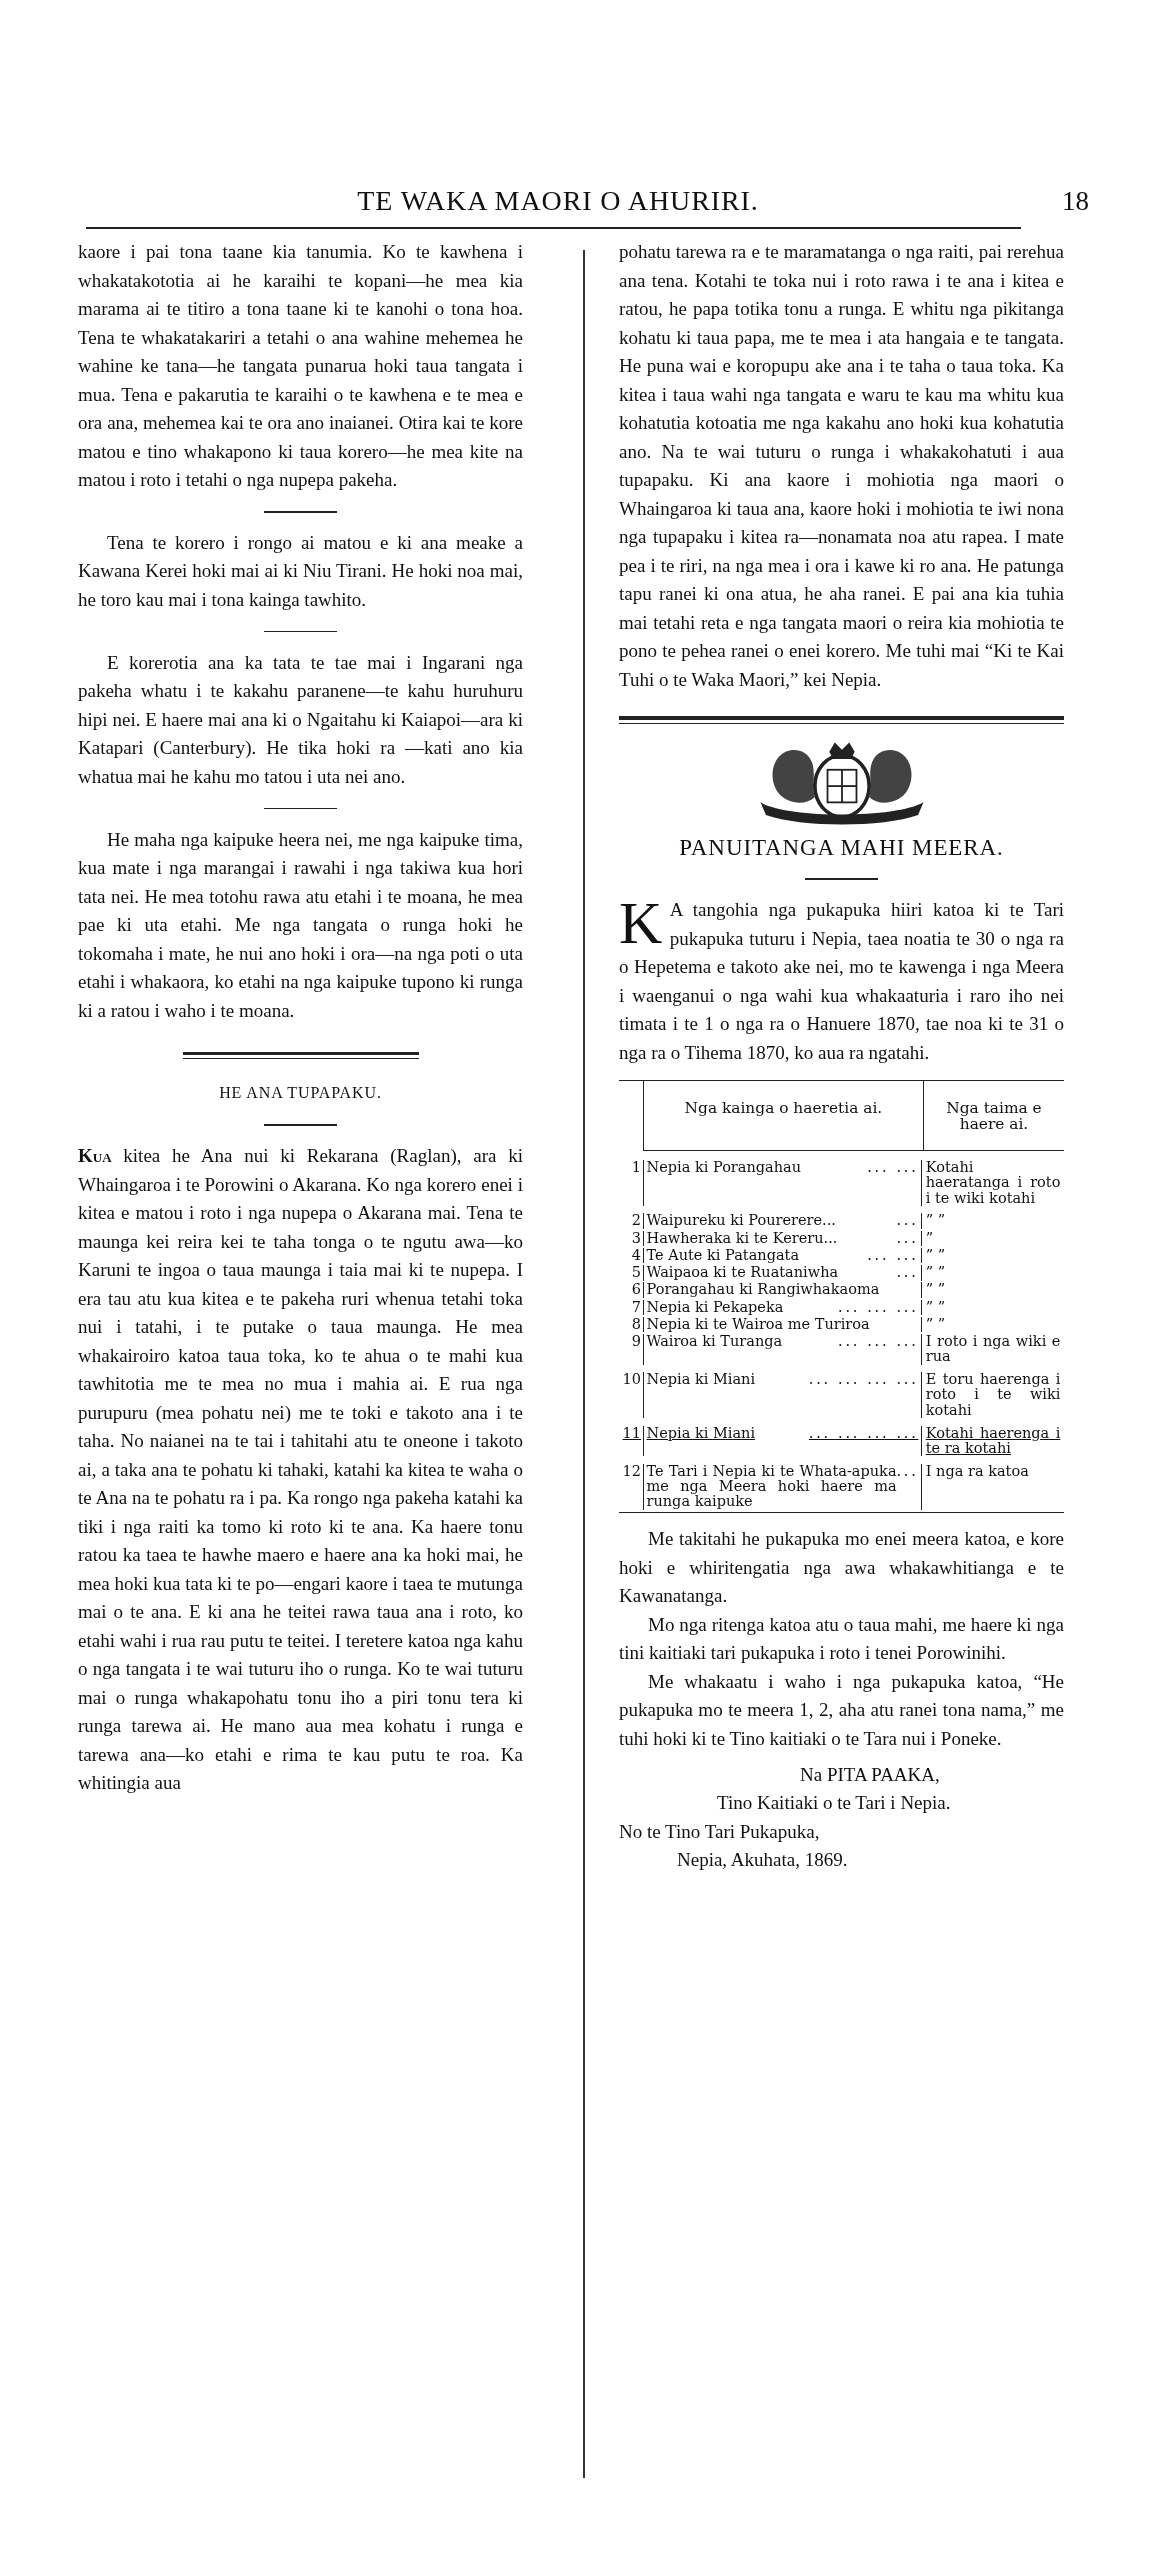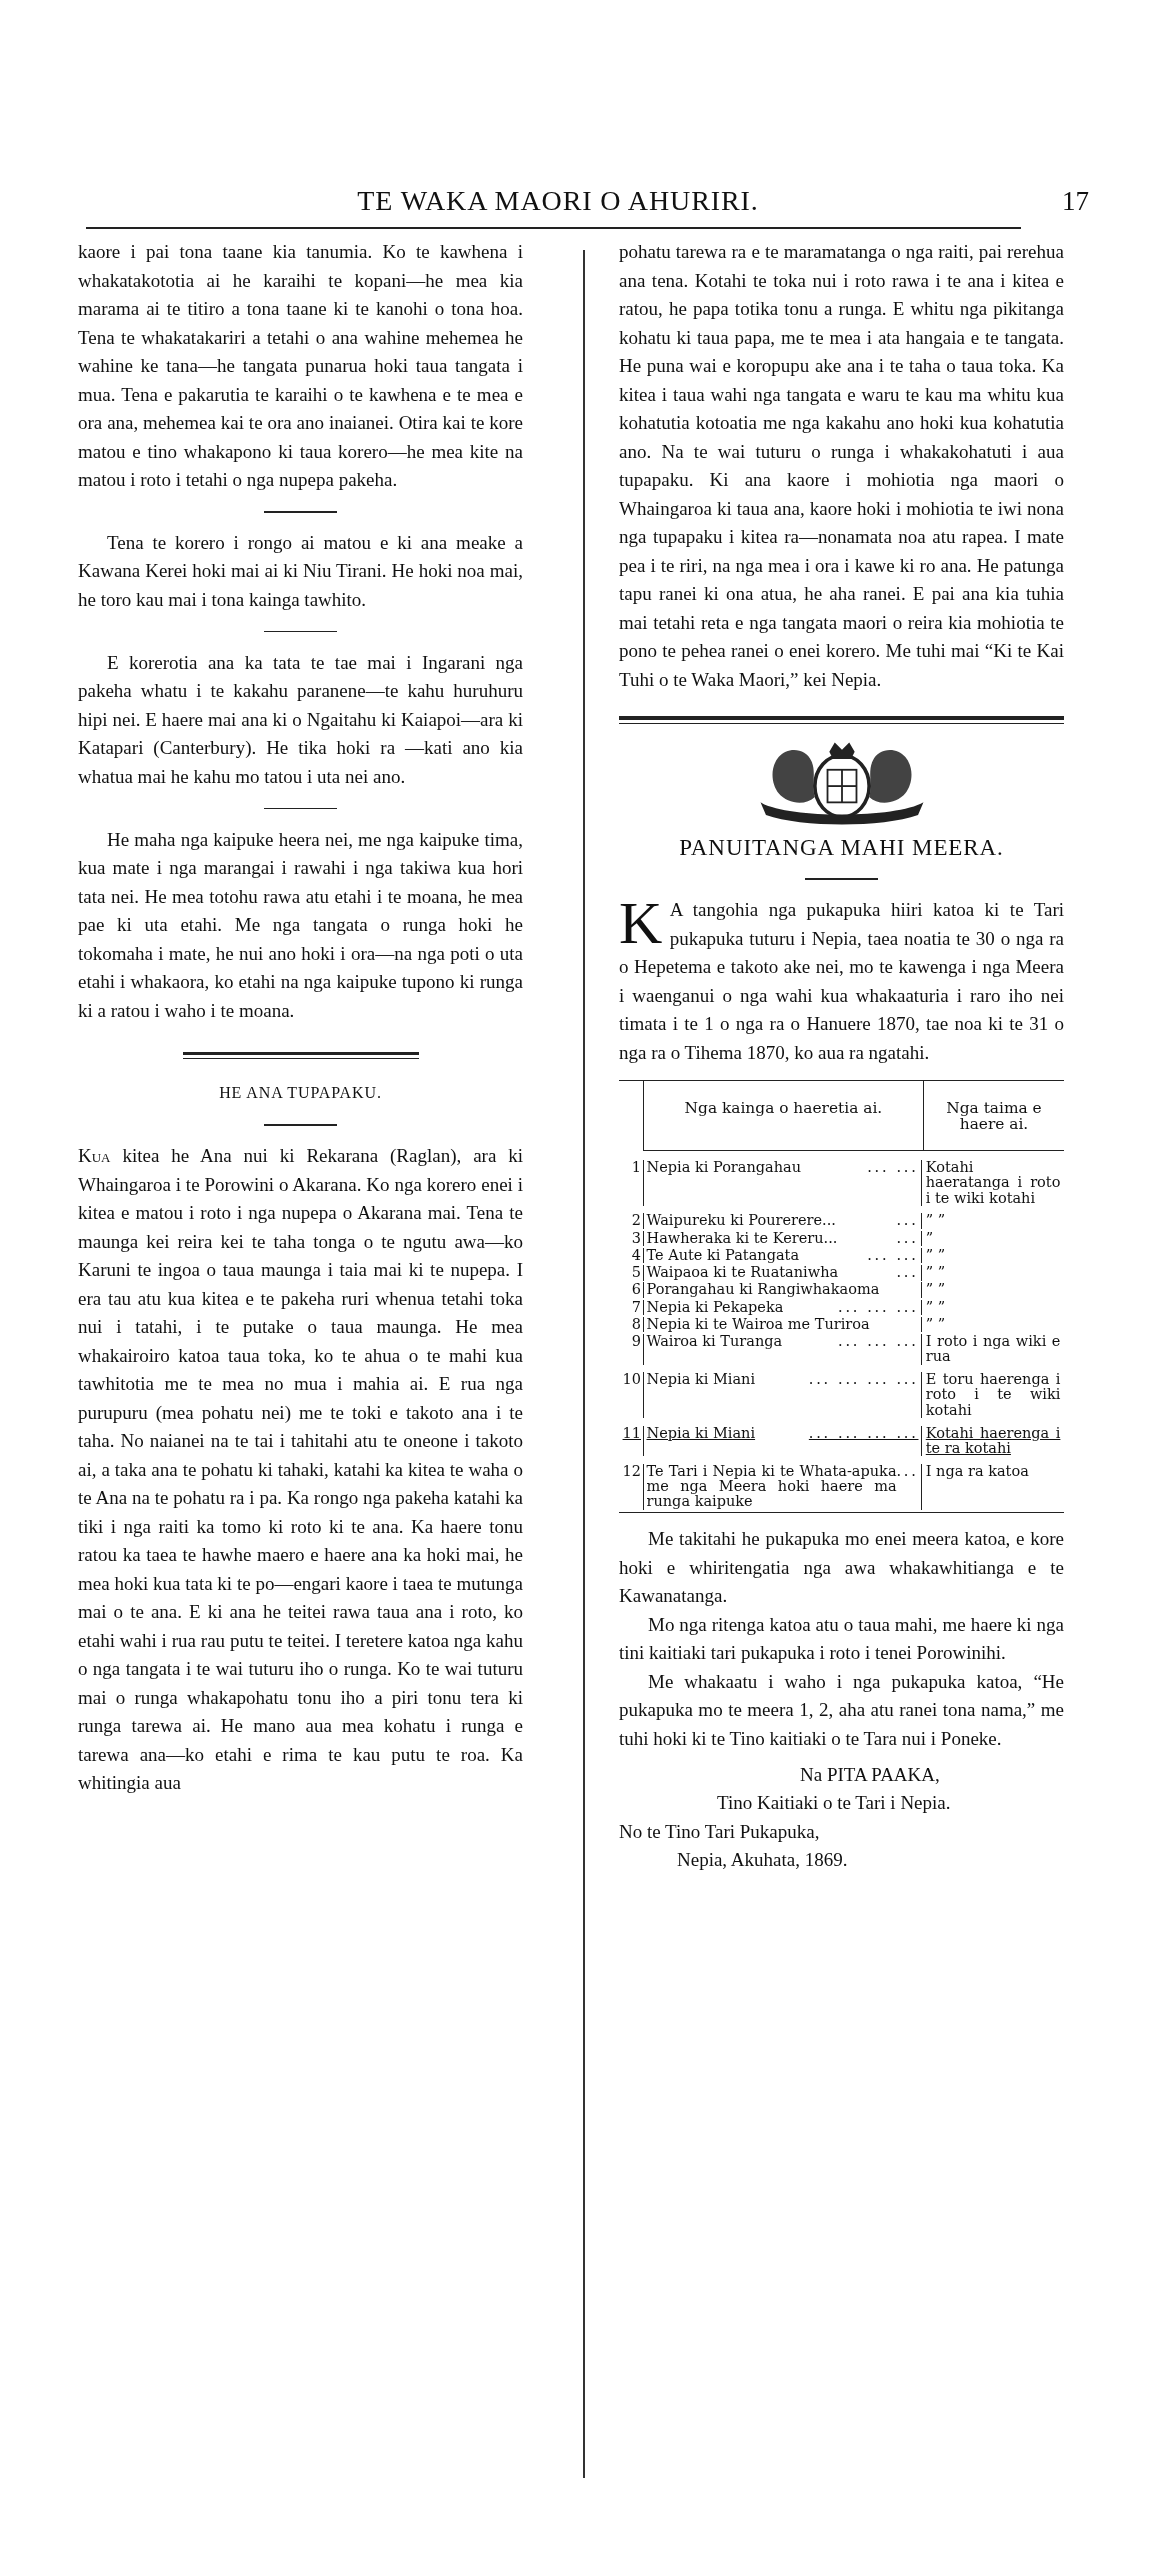--- a/index.html
+++ b/index.html
@@ -17,21 +17,21 @@
   .col-right { left: 619px; width: 445px; }
   .col-divider { position: absolute; left: 583px; top: 250px; width: 1.8px; height: 2228px; background: #333; }
 
   p { margin: 0; }
   p.indent { text-indent: 29px; }
   .short-rule { width: 73px; height: 1.8px; background: #222; margin: 16.3px auto 16.3px auto; }
   .double-rule { width: 236px; margin: 27px auto 20px auto; }
   .double-rule div { height: 2.7px; background: #222; margin-bottom: 3.6px; }
   .double-rule div + div { height: 0.9px; }
   .section-heading { text-align: center; font-size: 16px; letter-spacing: 0.9px; margin: 19px 0 0 0; }
-  .smallcaps { font-variant: small-caps; }
+  .smallcaps { font-variant: small-caps; font-weight: bold; }
 
   .wide-double-rule { margin: 22px 0 14.5px 0; }
   .wide-double-rule div { height: 3.6px; background: #222; }
   .wide-double-rule div + div { height: 0.9px; margin-top: 3.6px; }
   .crest { display: block; margin: 0 auto; width: 200px; height: 86px; }
   .notice-heading { text-align: center; font-size: 23px; letter-spacing: 0.9px; margin: 9px 0 0 0; }
   .dropcap-para { position: relative; }
   .dropcap { float: left; font-size: 60px; line-height: 51px; margin: 1.8px 7.3px 0 0; }
 
   .table { margin: 12.7px 0 0 0; border-top: 1.8px solid #222; border-bottom: 0.9px solid #222; font-size: 14.5px; line-height: 15.4px; font-family: "DejaVu Serif", serif; }
@@ -42,21 +42,21 @@
   .thead .tplace, .thead .tfreq { justify-content: center; text-align: center; padding: 20px 3.6px 18px 3.6px; border-bottom: 1.8px solid #222; font-size: 15.4px; }
   .thead .tnum { border-bottom: none; }
   .dots { letter-spacing: 2.7px; }
   .sig { font-size: 19px; }
 </style>
 </head>
 <body>
 
 <div class="header">
   <div class="title">TE WAKA MAORI O AHURIRI.</div>
-  <div class="pagenum">17</div>
+  <div class="pagenum">18</div>
 </div>
 <div class="header-rule"></div>
 
 <div class="col-divider"></div>
 
 <div class="col col-left">
   <p>kaore i pai tona taane kia tanumia. Ko te kawhena i whakatakototia ai he karaihi te kopani—he mea kia marama ai te titiro a tona taane ki te kanohi o tona hoa. Tena te whakatakariri a tetahi o ana wahine mehemea he wahine ke tana—he tangata punarua hoki taua tangata i mua. Tena e pakarutia te karaihi o te kawhena e te mea e ora ana, mehemea kai te ora ano inaianei. Otira kai te kore matou e tino whakapono ki taua korero—he mea kite na matou i roto i tetahi o nga nupepa pakeha.</p>
   <div class="short-rule"></div>
   <p class="indent">Tena te korero i rongo ai matou e ki ana meake a Kawana Kerei hoki mai ai ki Niu Tirani. He hoki noa mai, he toro kau mai i tona kainga tawhito.</p>
   <div class="short-rule"></div>

